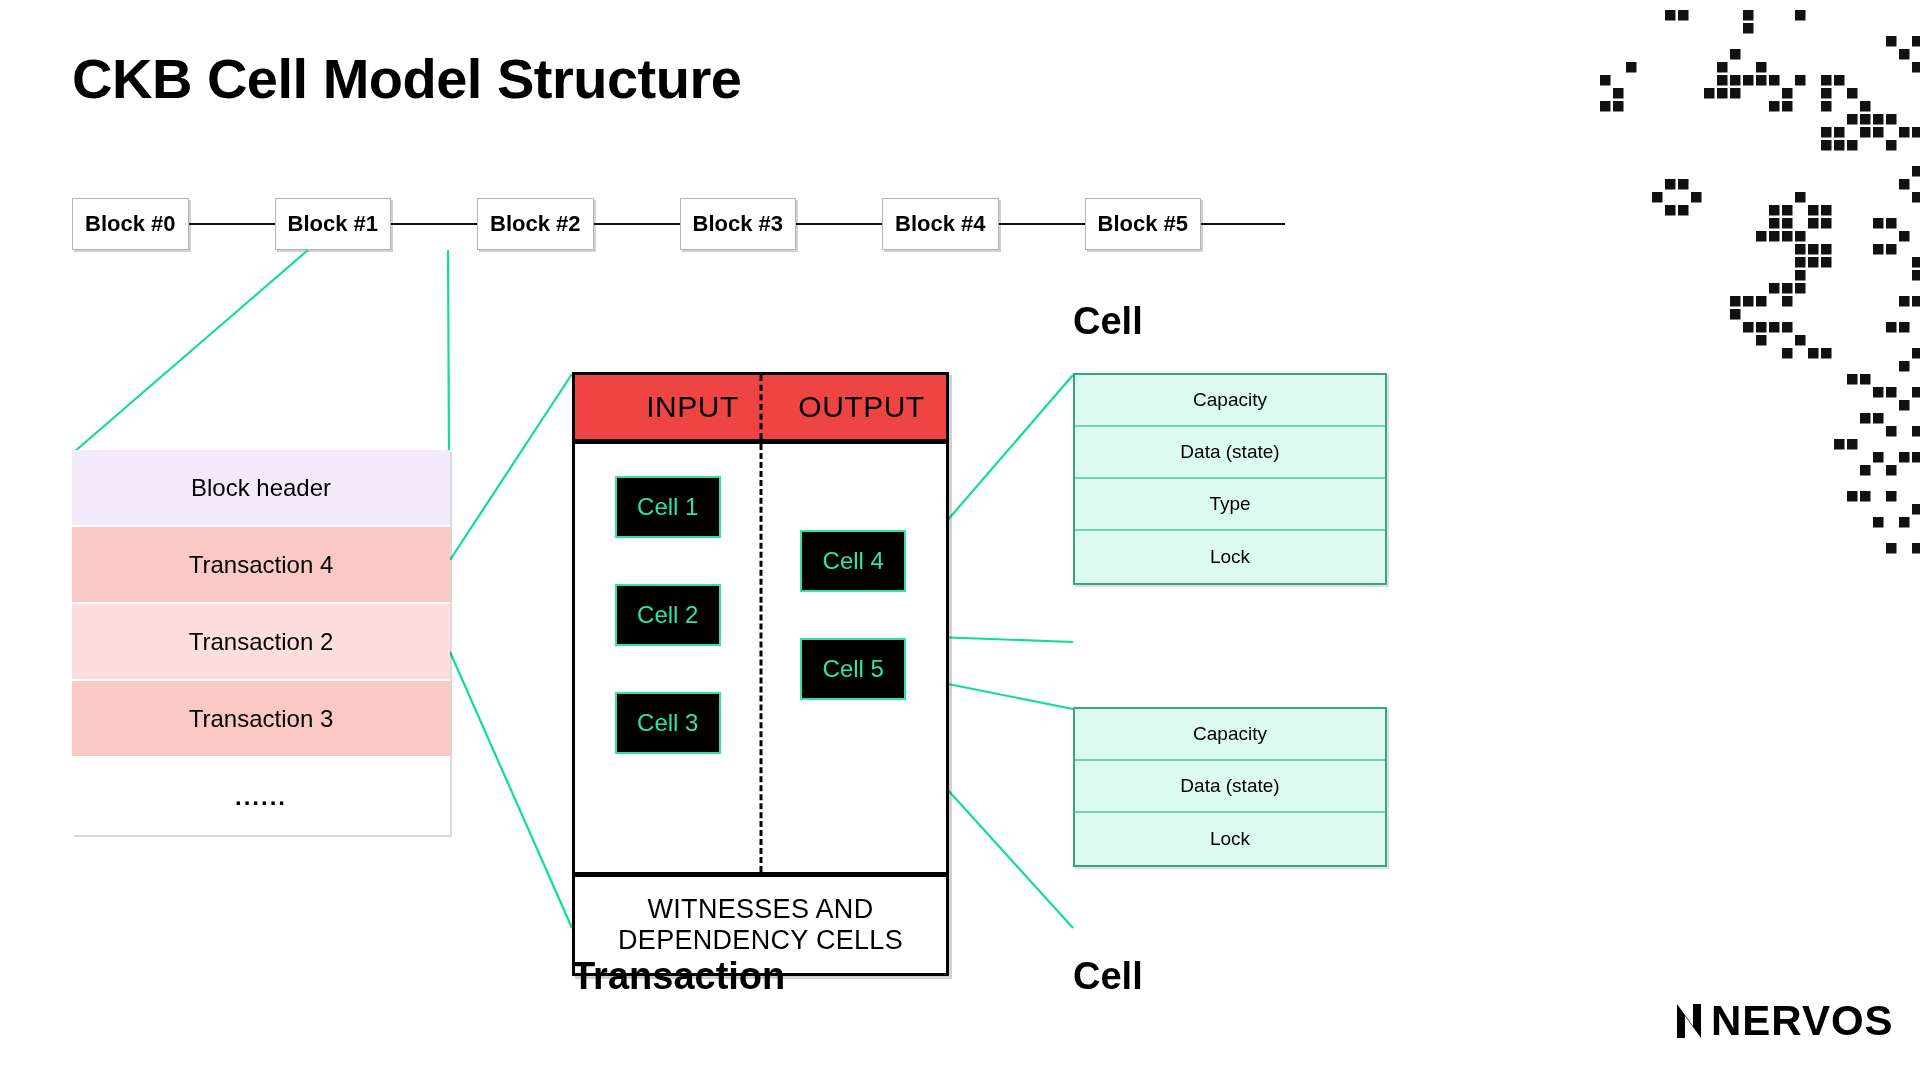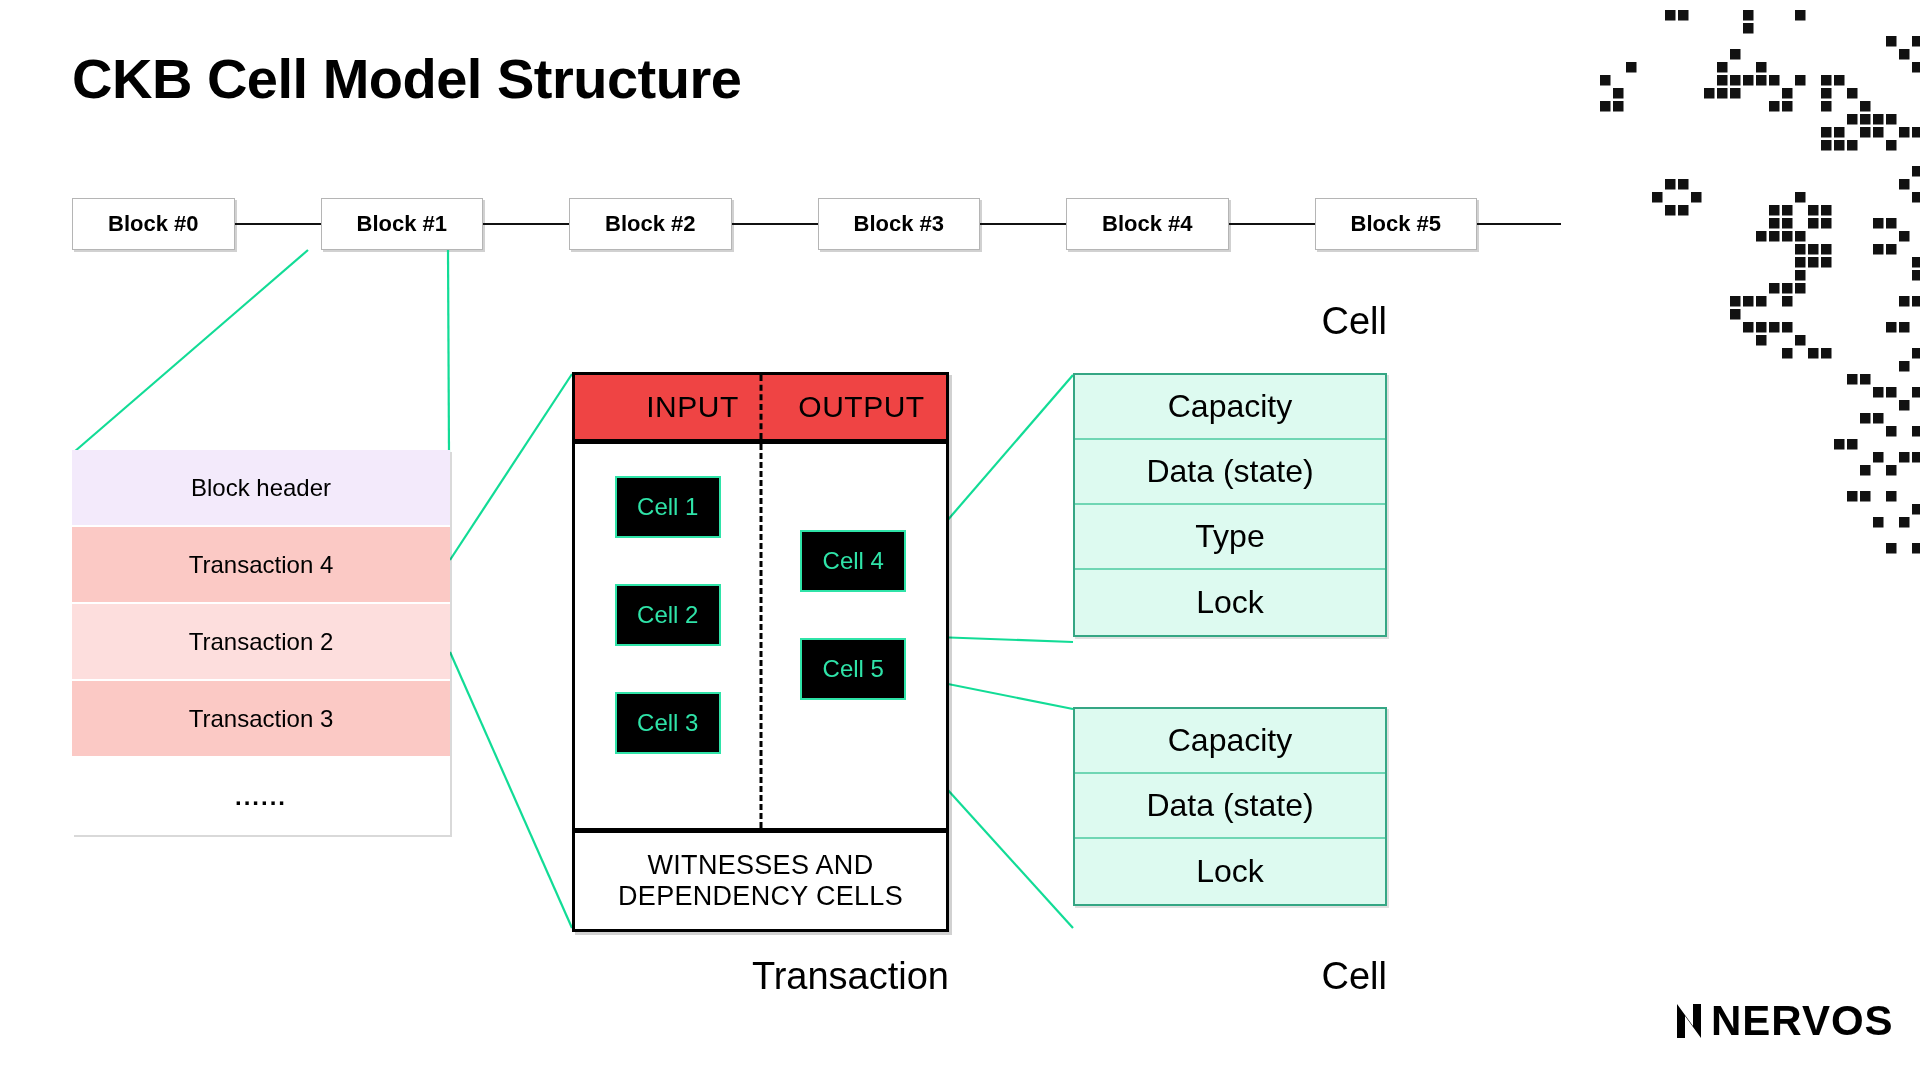--- a/index.html
+++ b/index.html
@@ -45,21 +45,21 @@
     align-items: center;
   }
   .chain-block {
     height: 52px;
     box-sizing: border-box;
     border: 1.5px solid #b5b5b5;
     background: #ffffff;
     display: flex;
     align-items: center;
     justify-content: center;
-    padding: 0 35px;
+    padding: 0 12px;
     font-size: 22px;
     font-weight: 700;
     white-space: nowrap;
     box-shadow: 2px 2px 0 rgba(0,0,0,0.18);
   }
   .chain-link {
     width: 86px;
     height: 0;
     border-top: 2px solid #111111;
     flex: none;
@@ -114,21 +114,21 @@
     flex: 1;
     display: flex;
     align-items: center;
     justify-content: center;
     font-size: 30px;
     font-weight: 400;
     letter-spacing: 0.5px;
   }
   .tx-body {
     position: relative;
-    height: 384px;
+    height: 428px;
     border-radius: 27px;
   }
   .tx-divider {
     position: absolute;
     left: 50%;
     top: 0;
     bottom: 0;
     width: 0;
     border-left: 3px dashed #000000;
     transform: translateX(-1.5px);
@@ -167,22 +167,22 @@
     justify-content: center;
     text-align: center;
     font-size: 27px;
     font-weight: 400;
     line-height: 1.16;
     letter-spacing: 0.3px;
   }
   .caption {
     position: absolute;
     font-size: 38px;
-    font-weight: 400;
-    text-align: right;
+    font-weight: 700;
+    text-align: left;
     white-space: nowrap;
   }
   .caption-transaction {
     left: 572px;
     top: 955px;
     width: 377px;
   }
 
   
   .cell-table {
@@ -190,25 +190,25 @@
     left: 1073px;
     width: 314px;
     border: 2px solid #35a684;
     box-sizing: border-box;
     background: #ddfaf0;
     box-shadow: 2px 2px 0 rgba(0,0,0,0.12);
   }
   .cell-table.upper { top: 373px; }
   .cell-table.lower { top: 707px; }
   .ct-row {
-    height: 65px;
-    display: flex;
-    align-items: center;
-    justify-content: center;
-    font-size: 32px;
+    height: 52px;
+    display: flex;
+    align-items: center;
+    justify-content: center;
+    font-size: 19px;
     font-weight: 400;
     border-bottom: 2px solid #6fd6b4;
     box-sizing: border-box;
   }
   .ct-row:last-child { border-bottom: none; }
   .caption-cell-top {
     left: 1073px;
     top: 300px;
     width: 314px;
   }

